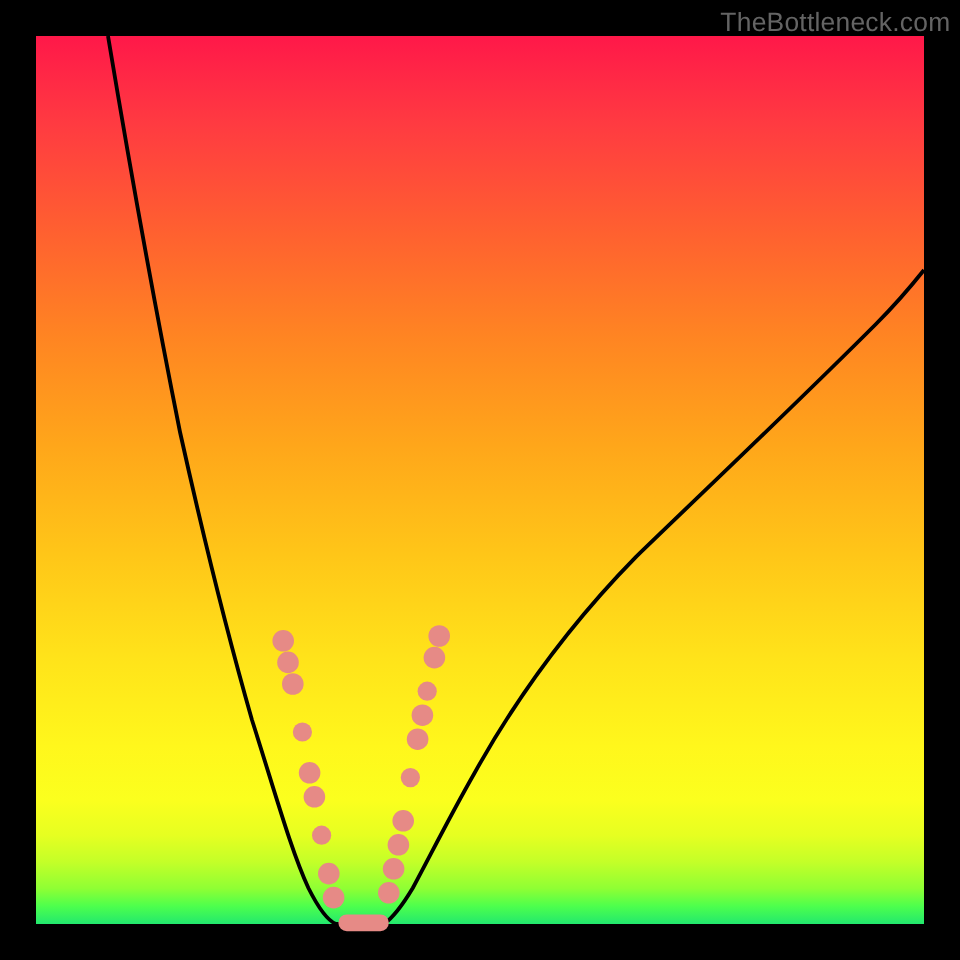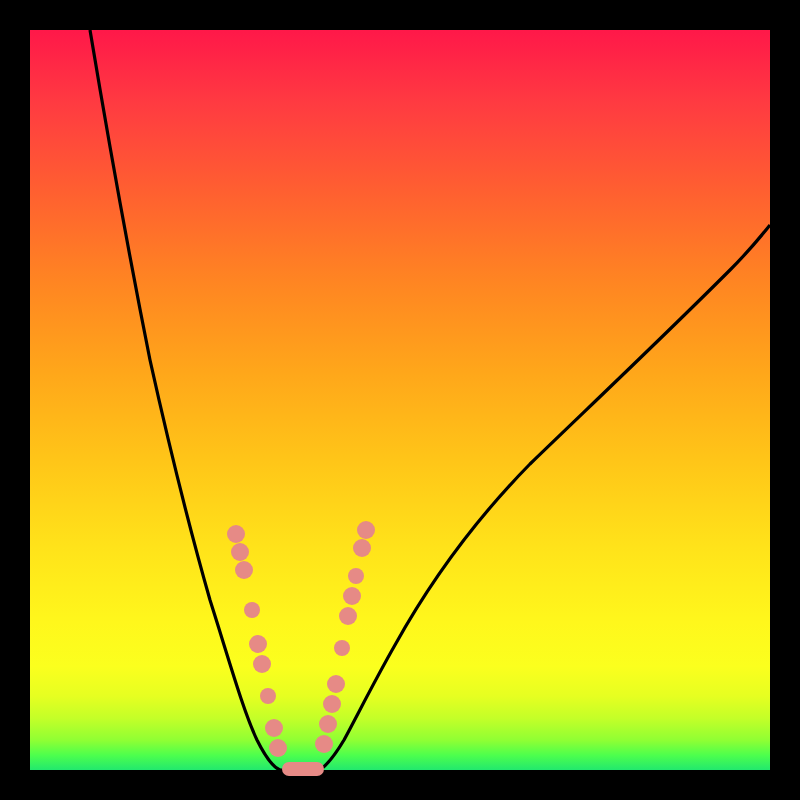--- a/index.html
+++ b/index.html
@@ -67,20 +67,21 @@
   }
   .beadcap {
     fill: #e68a86;
     stroke: none;
   }
 </style>
 </head>
 <body>
 
 <div class="frame">
+  <div class="watermark">TheBottleneck.com</div>
 
   <div class="plot-area">
     <svg class="curve" viewBox="0 0 740 740">
       <path d="M 60 0
                C 80 120, 100 230, 120 330
                C 140 420, 160 500, 180 570
                C 200 633, 213 680, 227 710
                C 237 730, 245 738, 250 740"></path>
       <path d="M 250 740 L 290 740"></path>
       <path d="M 290 740

